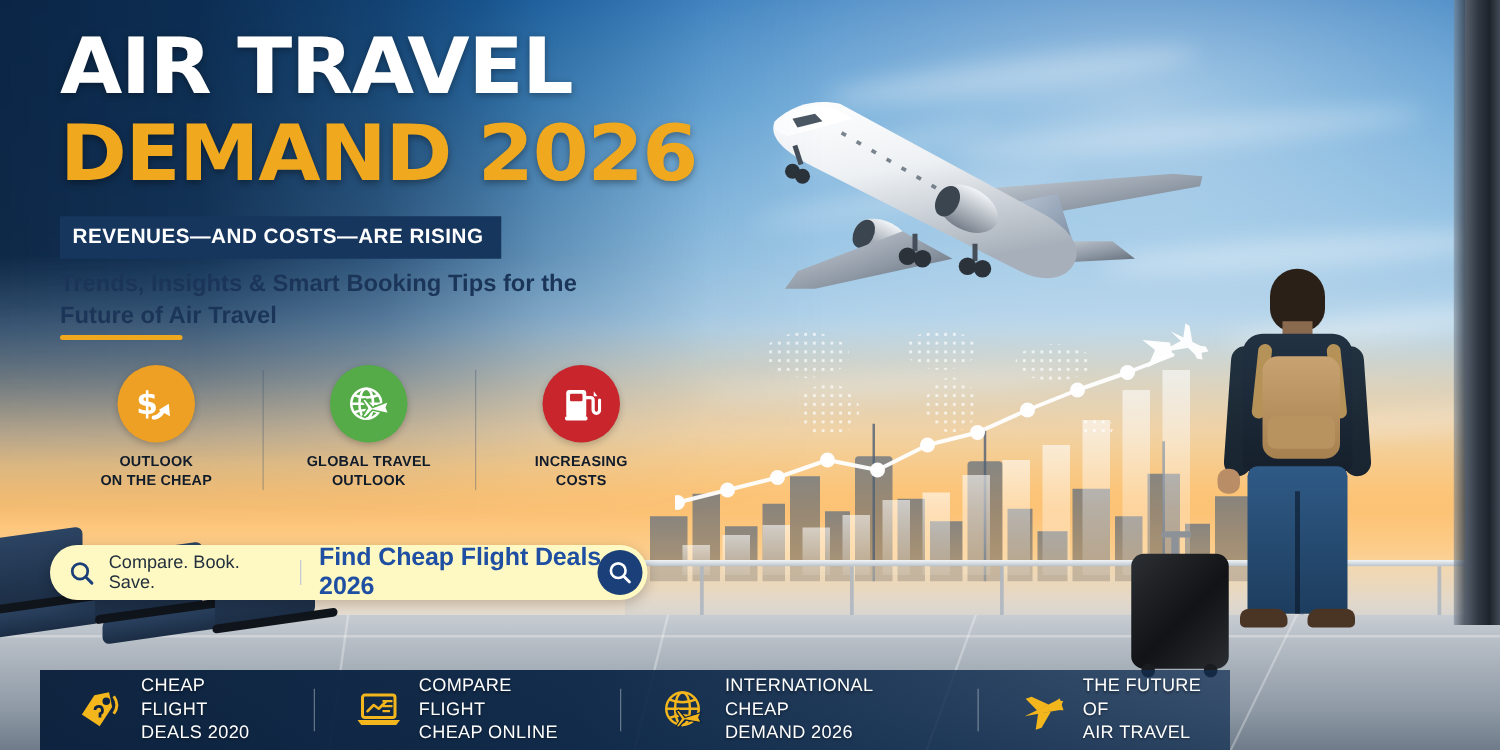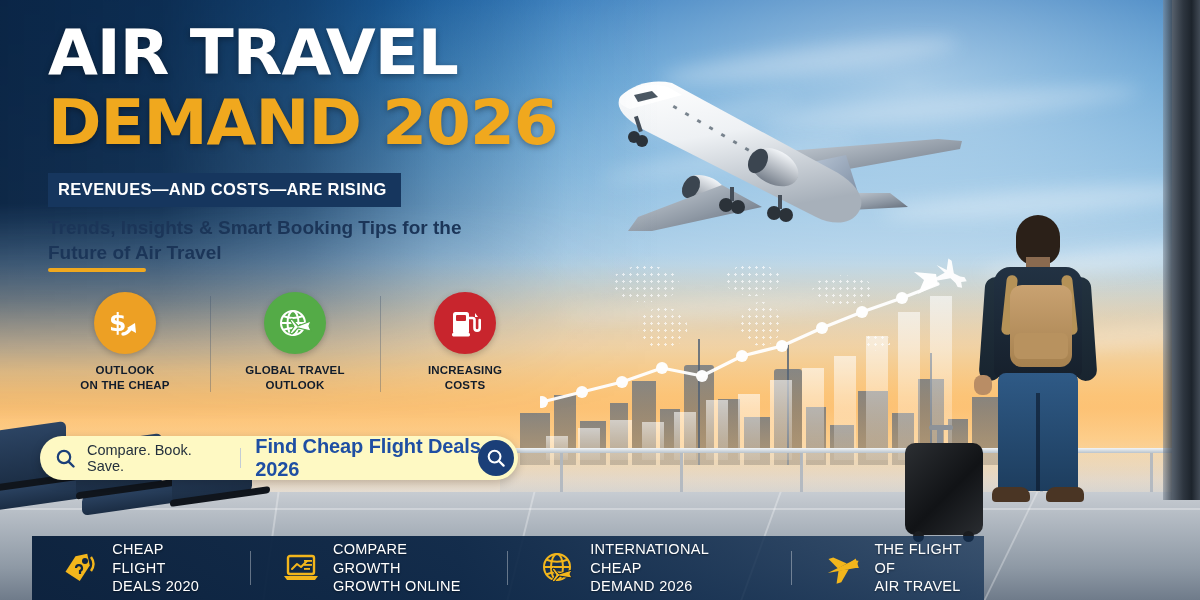--- a/index.html
+++ b/index.html
@@ -589,22 +589,22 @@
           <path d="M2,24 h34 l-3,4 h-28 z" fill="#f3b61c"></path>
           <path d="M10,17 l5,-5 l4,3 l6,-6" stroke="#f3b61c" stroke-width="2" fill="none" stroke-linecap="round" stroke-linejoin="round"></path>
           <g fill="#f3b61c">
             <rect x="22" y="8" width="8" height="1.8"></rect>
             <rect x="22" y="12" width="8" height="1.8"></rect>
             <rect x="22" y="16" width="6" height="1.8"></rect>
           </g>
         </svg>
       </span>
       <span class="bb-text">
-        <span>COMPARE GROWTH</span><br>
-        <span>GROWTH ONLINE</span>
+        <span>COMPARE FLIGHT</span><br>
+        <span>CHEAP ONLINE</span>
       </span>
     </div>
 
     <div style="width:32px;"></div>
     <div class="bb-sep"></div>
     <div style="width:32px;"></div>
 
     <div class="bb-item">
       <span class="bb-ico">
         <svg width="36" height="34" viewBox="0 0 36 34">
@@ -634,20 +634,20 @@
         <svg width="38" height="34" viewBox="0 0 38 34">
           <g transform="rotate(-18 19 17)" fill="#f3b61c">
             <path d="M3,17 L31,13 L36,15 L31,21 L3,17 Z"></path>
             <path d="M14,16 L8,4 L13,4 L24,14 Z"></path>
             <path d="M14,18 L8,30 L13,30 L24,20 Z"></path>
             <path d="M28,14 L34,12 L34,22 L28,20 Z"></path>
           </g>
         </svg>
       </span>
       <span class="bb-text">
-        <span>THE FLIGHT OF</span><br>
+        <span>THE FUTURE OF</span><br>
         <span>AIR TRAVEL</span>
       </span>
     </div>
 
   </div>
 
 </div>
 
 </body></html>

